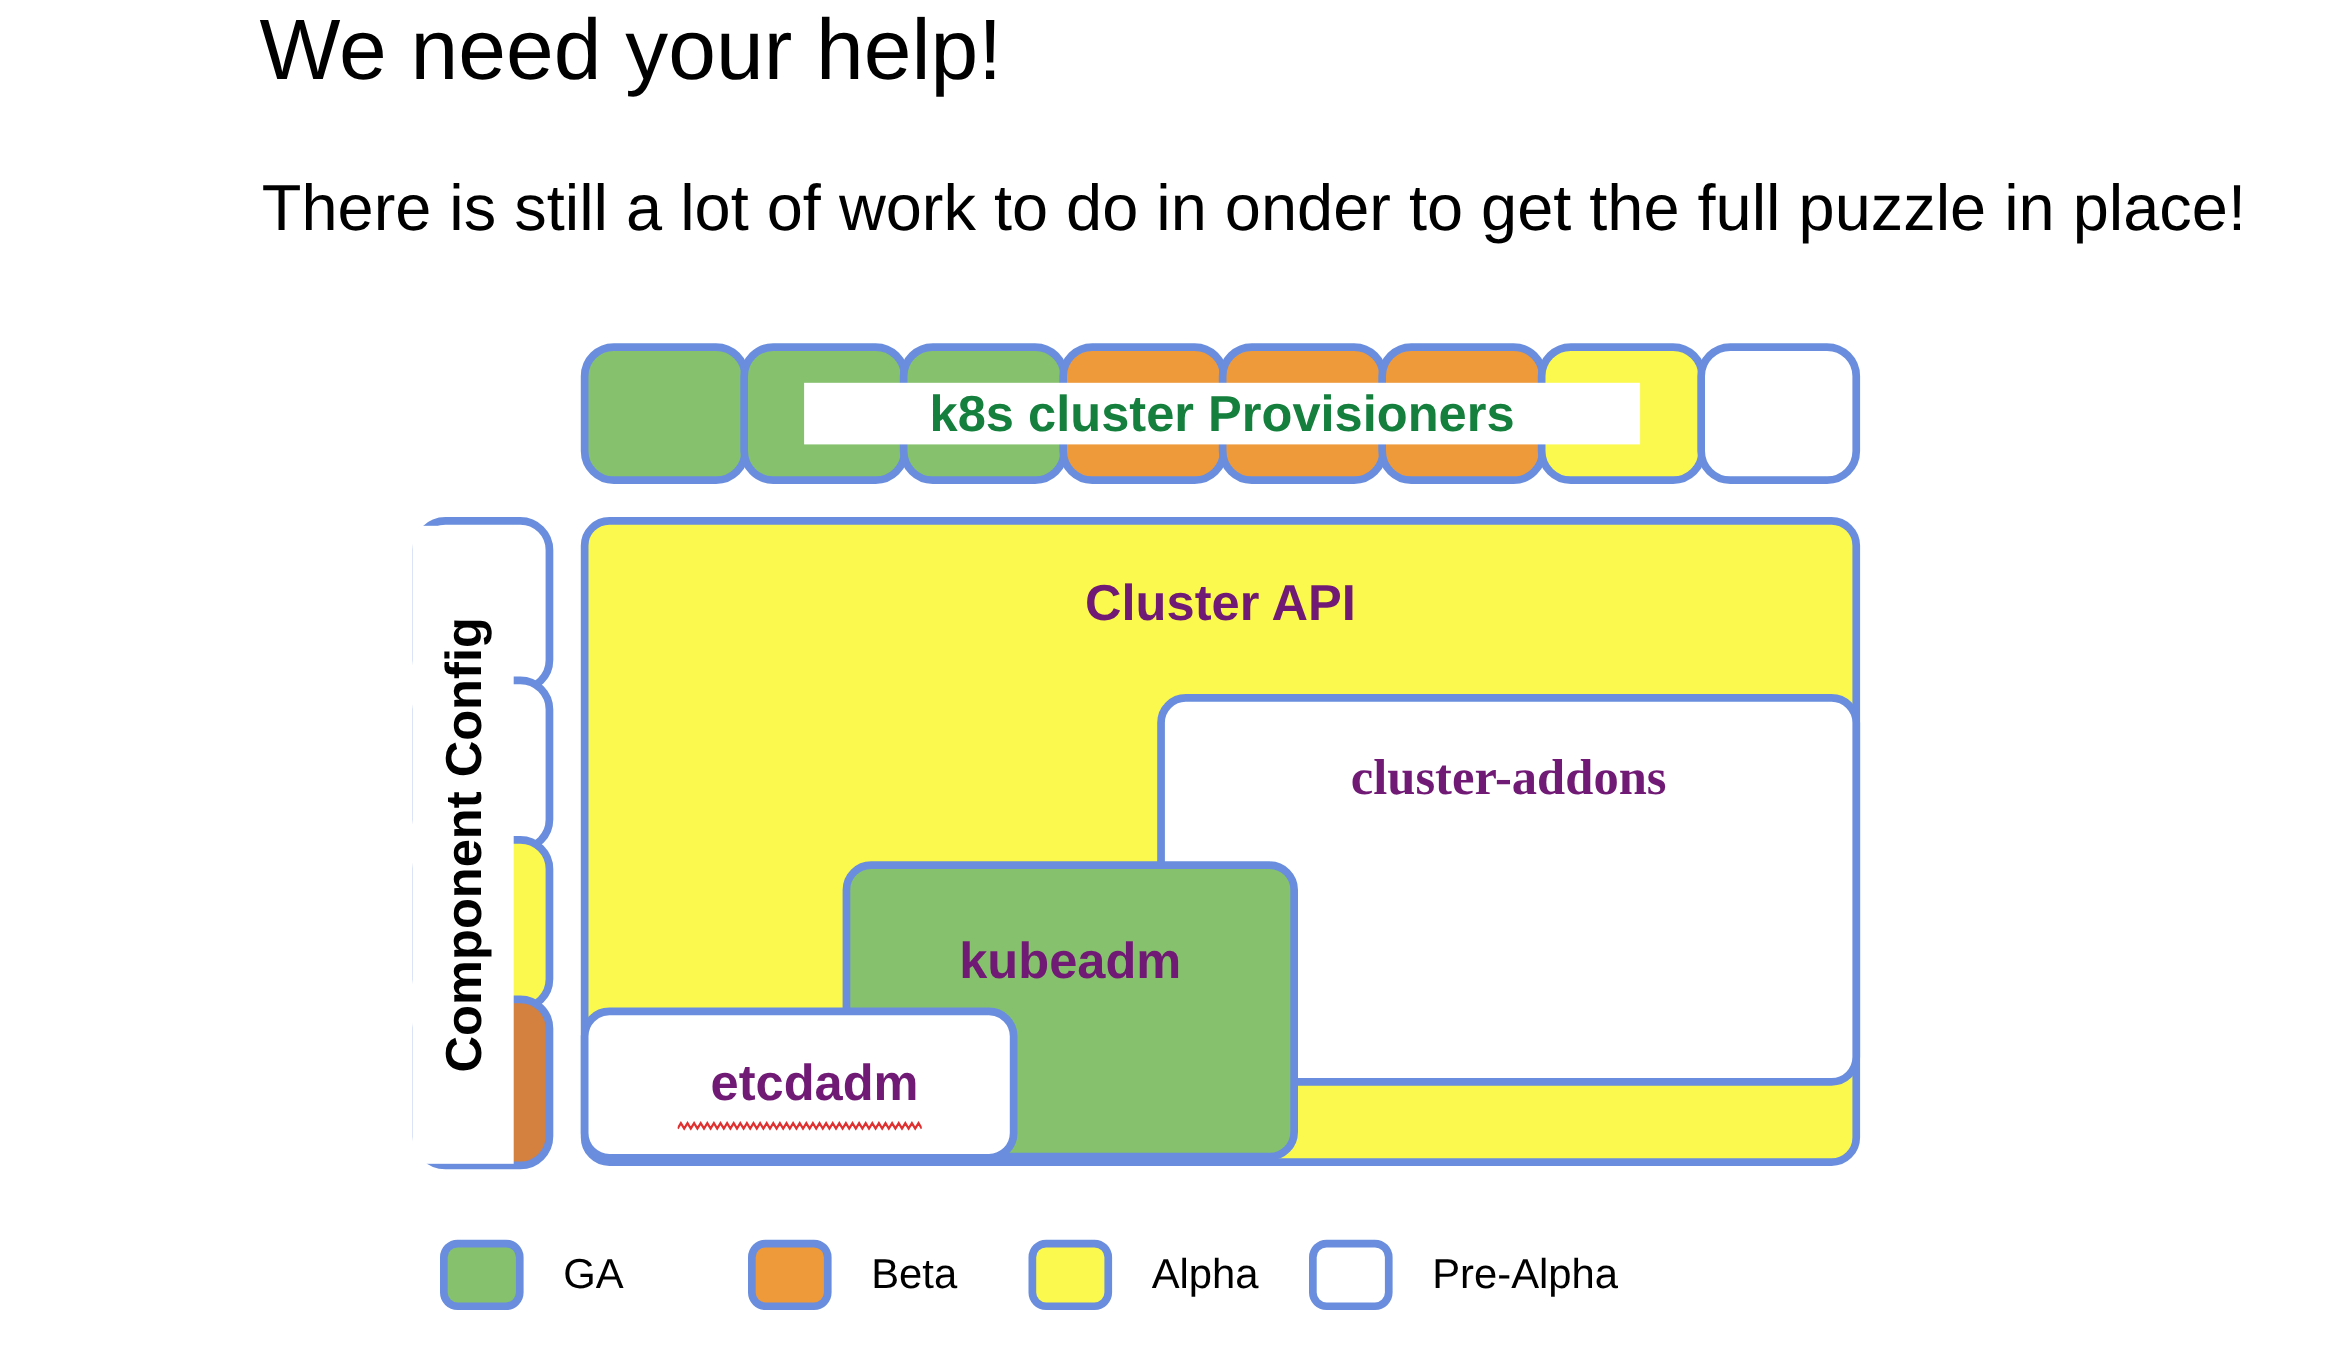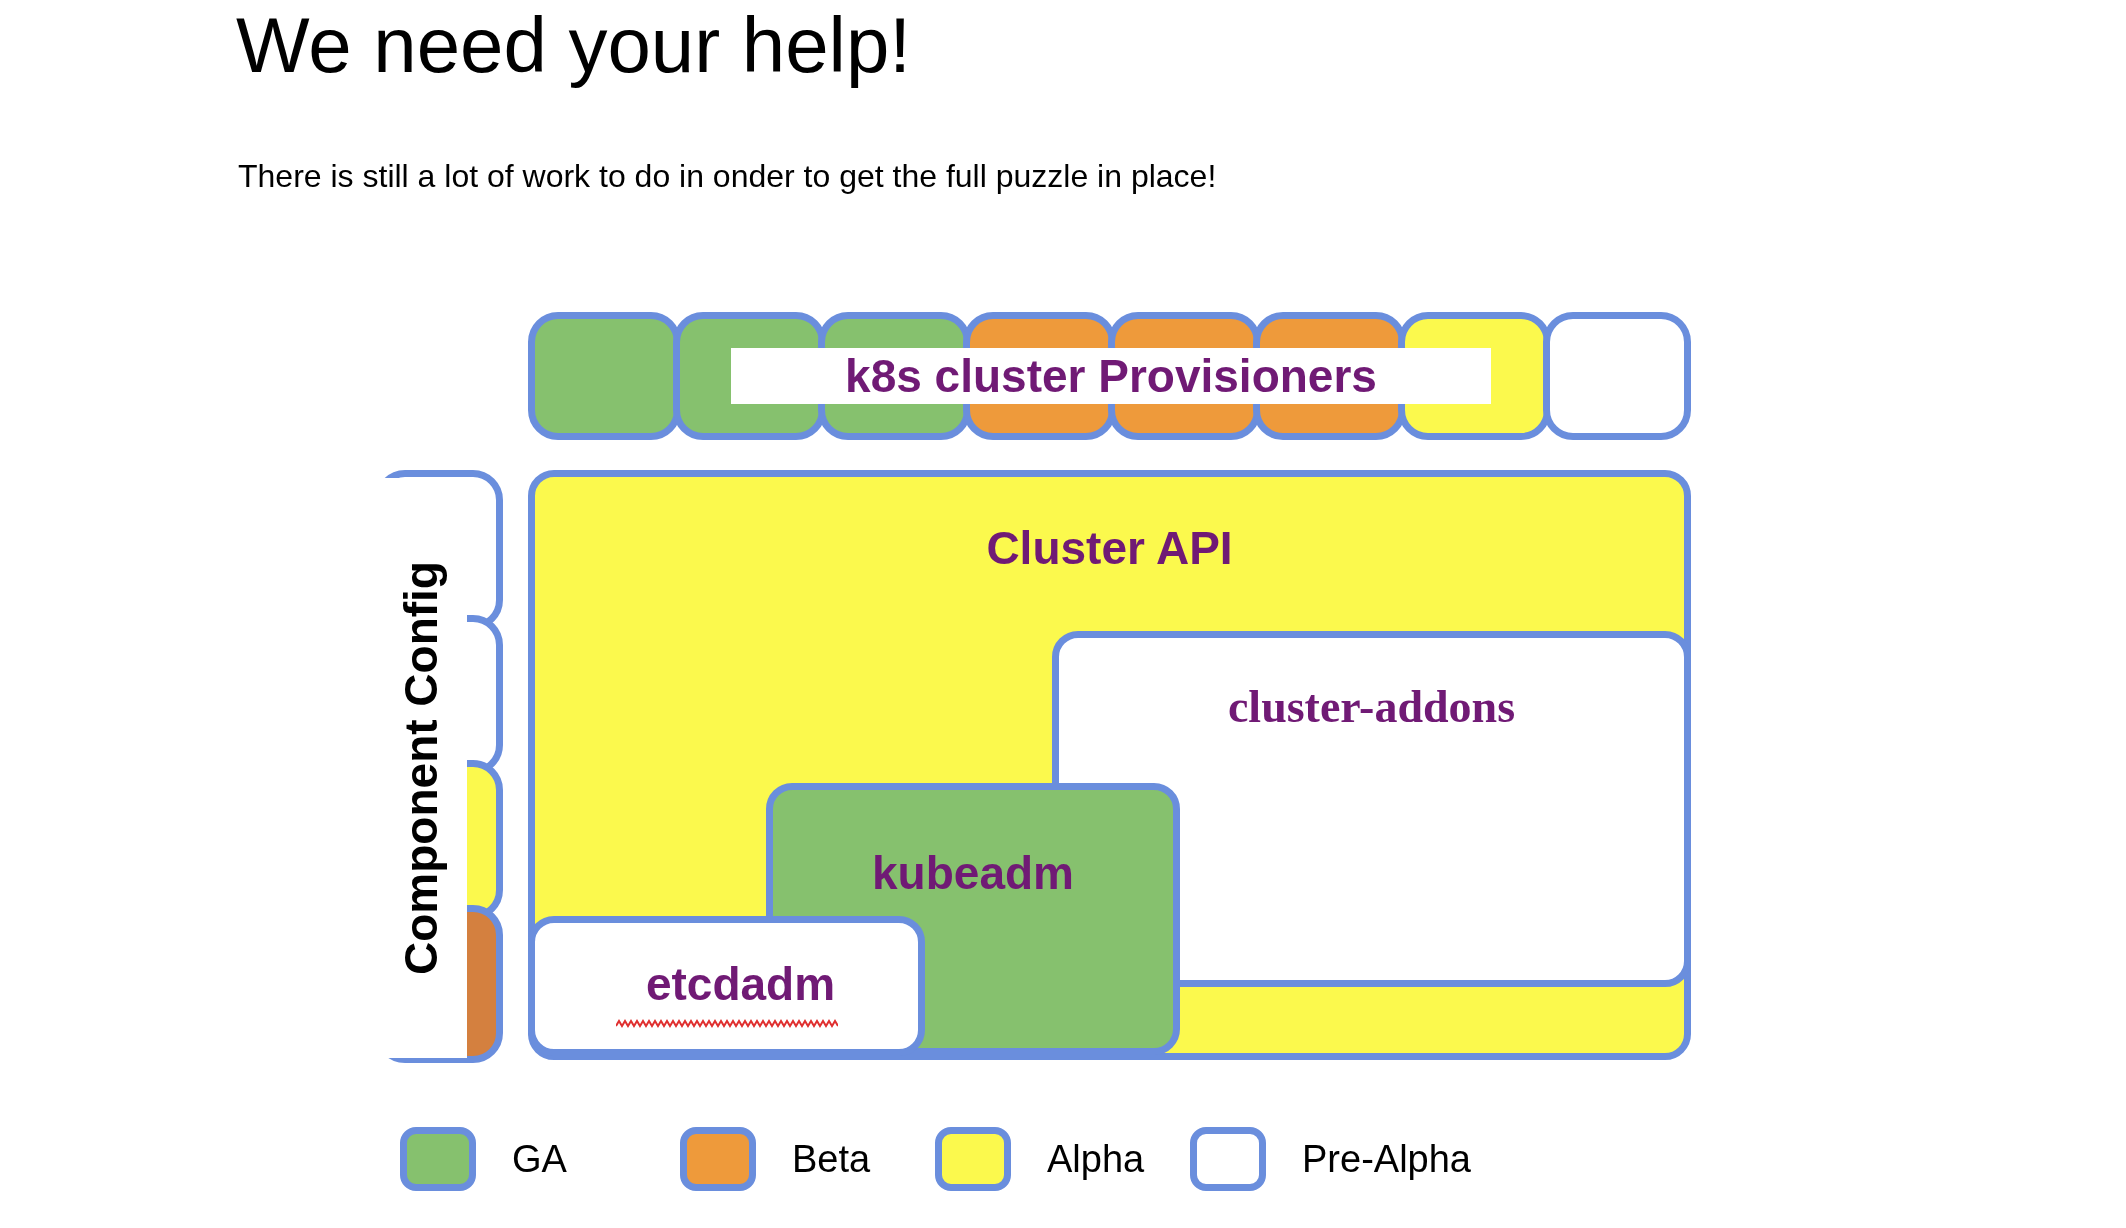--- a/index.html
+++ b/index.html
@@ -24,21 +24,21 @@
     font-size: 78px;
     font-weight: 400;
     line-height: 1.0;
     letter-spacing: 0px;
     white-space: nowrap;
   }
   #slide-subtitle {
     position: absolute;
     left: 238px;
     top: 160px;
-    font-size: 32px;
+    font-size: 59px;
     font-weight: 400;
     line-height: 1.0;
     white-space: nowrap;
   }
 
   
   .box {
     position: absolute;
     box-sizing: border-box;
     border: 7px solid #6a8edd;
@@ -58,21 +58,21 @@
   }
 
   
   .label-band {
     position: absolute;
     background: #ffffff;
     display: flex;
     align-items: center;
     justify-content: center;
     font-weight: bold;
-    color: #701a75;
+    color: #15803d;
   }
   #provisioners-label {
     left: 731px;
     top: 348px;
     width: 760px;
     height: 56px;
     font-size: 46px;
     z-index: 40;
   }
 

